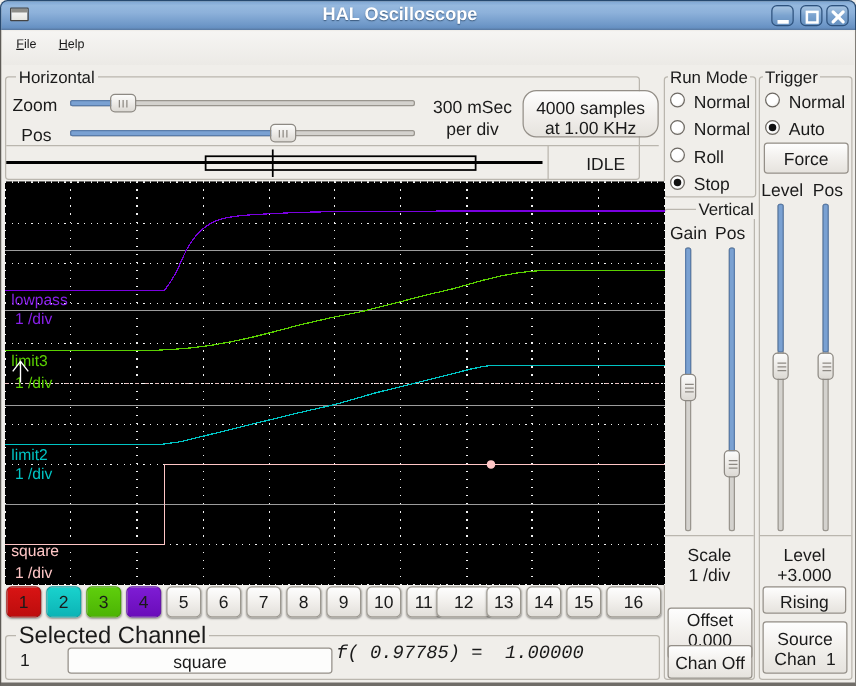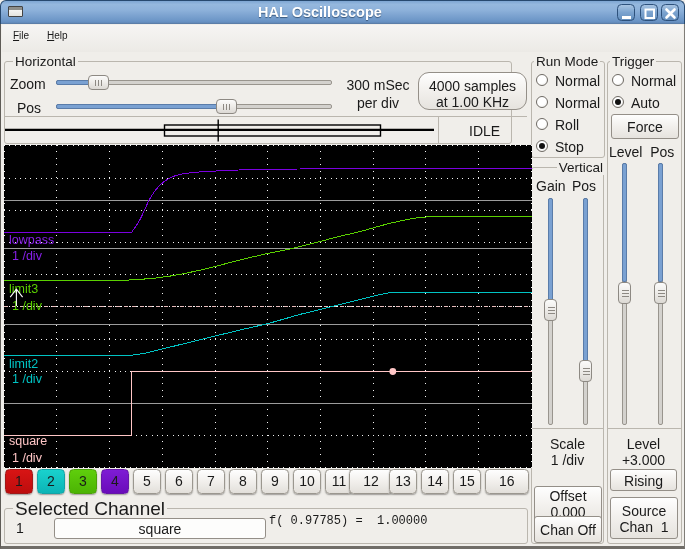--- a/index.html
+++ b/index.html
@@ -209,21 +209,21 @@
 <div class="chbtn" style="left:389px; width:28px;">13</div>
 <div class="chbtn" style="left:421px; width:28px;">14</div>
 <div class="chbtn" style="left:453px; width:28px;">15</div>
 <div class="chbtn" style="left:485px; width:43.5px;">16</div>
 
 <fieldset style="left:4px; top:497.5px; width:524px; height:46.5px;">
     <legend style="font-size:19px;">Selected Channel</legend>
   </fieldset>
 <div class="lbl" style="left:16px; top:520px;">1</div>
 <div class="btn" style="left:54px; top:518px; width:212px; height:21px; padding-top:2px; background:#fdfdfc;">square</div>
-<div class="lbl" style="left:269px; top:514px; font-family:'Liberation Mono',monospace; font-size:12px; white-space:pre;">f( 0.97785) =  1.00000</div>
+<div class="lbl" style="left:269px; top:514px; font-family:'Liberation Mono',monospace; font-size:15px; white-space:pre;font-style:italic;">f( 0.97785) =  1.00000</div>
 
 <div id="titlebar"></div>
 <div class="wicon"></div>
 <div id="title">HAL Oscilloscope</div>
 <div class="wbtn" style="left:617px;">
     <svg width="18" height="18">
       <line x1="4" y1="12.5" x2="13" y2="12.5" stroke="#fff" stroke-width="3"></line>
     </svg>
   </div>
 <div class="wbtn" style="left:639.5px;">

